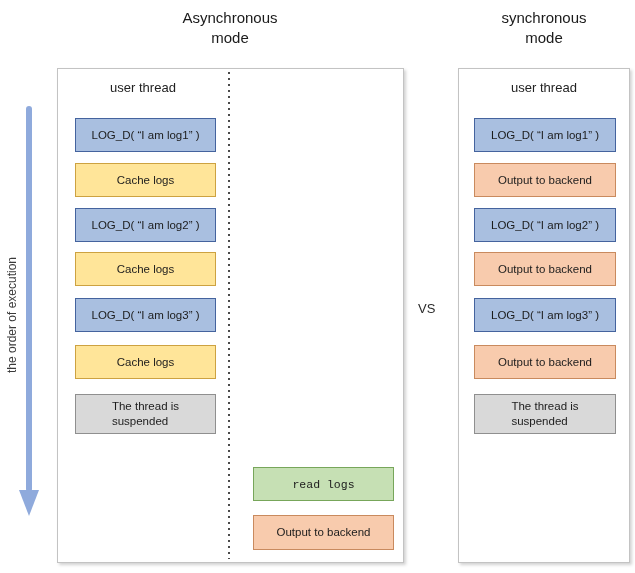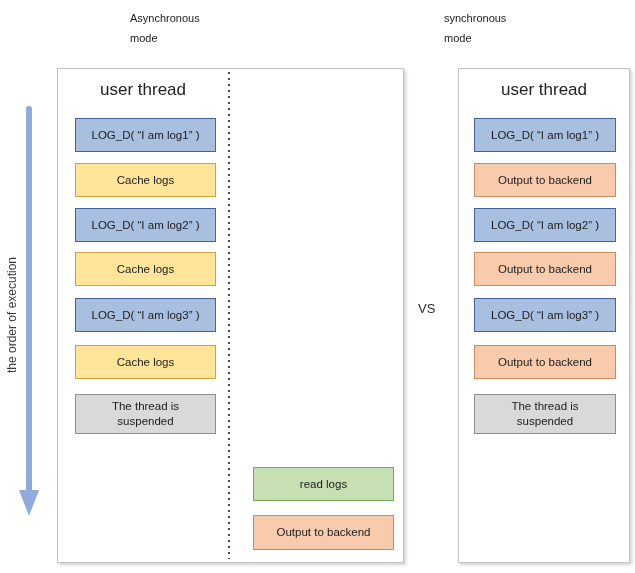--- a/index.html
+++ b/index.html
@@ -9,21 +9,22 @@
     height: 573px;
     background: #ffffff;
     font-family: "Liberation Sans", sans-serif;
     color: #1f1f1f;
     overflow: hidden;
   }
   .title {
     position: absolute;
     top: 8px;
     width: 200px;
-    font-size: 11px;
+    text-align: center;
+    font-size: 15px;
     line-height: 20px;
     color: #1a1a1a;
     white-space: pre-line;
   }
   #title-async { left: 130px; }
   #title-sync  { left: 444px; }
 
   
   #arrow-line {
     position: absolute;
@@ -63,40 +64,40 @@
     box-shadow: 2px 2px 3px rgba(0,0,0,0.18);
     box-sizing: border-box;
   }
   #async-panel { left: 57px;  width: 347px; }
   #sync-panel  { left: 458px; width: 172px; }
 
   .col-header {
     position: absolute;
     top: 11px;
     text-align: center;
-    font-size: 17px;
+    font-size: 13px;
     color: #222222;
   }
   #divider {
     position: absolute;
     left: 170px;
     top: 3px;
     bottom: 3px;
     width: 2px;
     background: repeating-linear-gradient(to bottom, #4a4a4a 0 2px, transparent 2px 6px);
   }
 
   .box {
     position: absolute;
     box-sizing: border-box;
     border: 1.5px solid #888;
     display: flex;
     align-items: center;
     justify-content: center;
-    text-align: center;
+    text-align: left;
     font-size: 11.5px;
     line-height: 15px;
     white-space: pre-line;
     color: #1c1c1c;
   }
   
   .ut { left: 17px; width: 141px; height: 34px; }
   
   .ot { left: 195px; width: 141px; height: 34px; }
   
@@ -133,21 +134,21 @@
 
     <div class="box ut" style="top: 49px; background: rgb(169, 191, 224); border-color: rgb(68, 99, 158);">LOG_D( “I am log1” )</div>
     <div class="box ut" style="top: 94px; background: rgb(255, 229, 153); border-color: rgb(205, 162, 65);">Cache logs</div>
     <div class="box ut" style="top: 139px; background: rgb(169, 191, 224); border-color: rgb(68, 99, 158);">LOG_D( “I am log2” )</div>
     <div class="box ut" style="top: 183px; background: rgb(255, 229, 153); border-color: rgb(205, 162, 65);">Cache logs</div>
     <div class="box ut" style="top: 229px; background: rgb(169, 191, 224); border-color: rgb(68, 99, 158);">LOG_D( “I am log3” )</div>
     <div class="box ut" style="top: 276px; background: rgb(255, 229, 153); border-color: rgb(205, 162, 65);">Cache logs</div>
     <div class="box ut" style="top: 325px; height: 40px; background: rgb(217, 217, 217); border-color: rgb(143, 143, 143);">The thread is
 suspended</div>
 
-    <div class="box ot" style="top: 398px; background: rgb(198, 224, 180); border-color: rgb(119, 166, 90);">read logs</div>
+    <div class="box ot" style="top: 398px; background: rgb(198, 224, 180); border-color: rgb(119, 166, 90); font-family: Liberation Mono, monospace;">read logs</div>
     <div class="box ot" style="top: 446px; height: 35px; background: rgb(248, 203, 173); border-color: rgb(201, 138, 94);">Output to backend</div>
   </div>
 
   <div id="vs">VS</div>
 
   <div id="sync-panel" class="panel">
     <div class="col-header" style="left:0; width:170px;">user thread</div>
 
     <div class="box st" style="top: 49px; background: rgb(169, 191, 224); border-color: rgb(68, 99, 158);">LOG_D( “I am log1” )</div>
     <div class="box st" style="top: 94px; background: rgb(248, 203, 173); border-color: rgb(201, 138, 94);">Output to backend</div>

